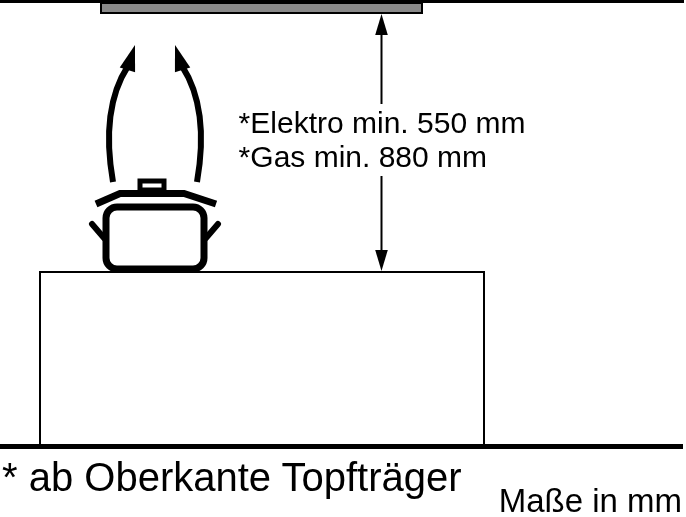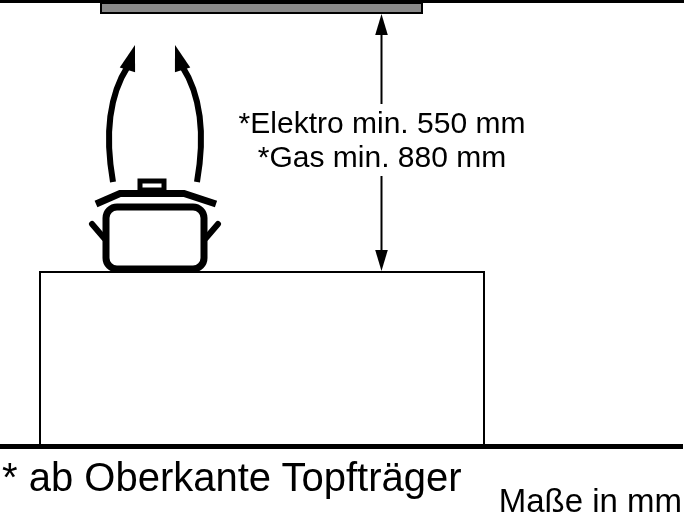--- a/index.html
+++ b/index.html
@@ -29,21 +29,21 @@
   .outline { fill: none; stroke: var(--line); }
   .solid   { fill: var(--line); stroke: none; }
   .hood-rect { fill: var(--hood-fill); stroke: var(--line); stroke-width: 2; }
   .white-fill { fill: var(--background); stroke: var(--line); }
 
   .clearance-label {
     position: absolute;
     left: 382px;
     top: 104px;
     transform: translateX(-50%);
-    text-align: center;
+    text-align: left;
     font-size: 30px;
     line-height: 34px;
     white-space: nowrap;
     background: var(--background);
     padding: 2px 8px;
     color: var(--line);
   }
   .footnote {
     position: absolute;
     left: 2px;

